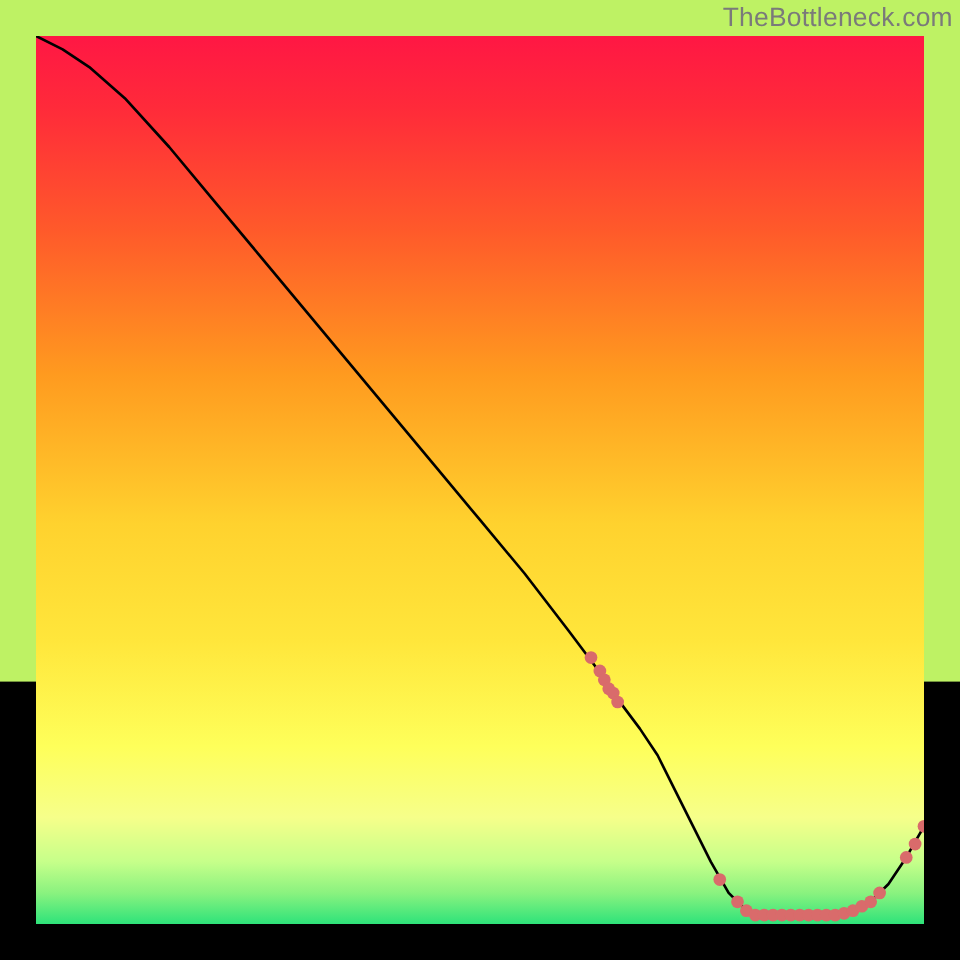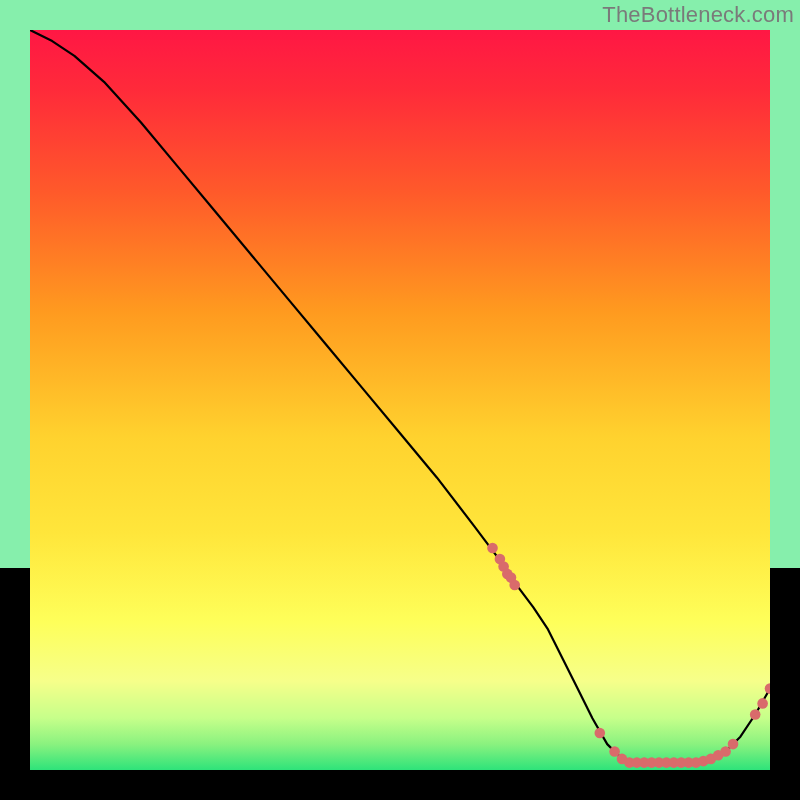--- a/index.html
+++ b/index.html
@@ -8,21 +8,21 @@
     width: 800px;
     height: 800px;
     background: #000;
     overflow: hidden;
     font-family: Arial, Helvetica, sans-serif;
   }
   .frame {
     position: relative;
     width: 800px;
     height: 568px;
-    background: #86efac;
+    background: #bef264;
   }
   .watermark {
     position: absolute;
     top: 2px;
     right: 6px;
     color: #7a7a7a;
     font-size: 22px;
     font-weight: 500;
     letter-spacing: 0.2px;
     z-index: 10;

